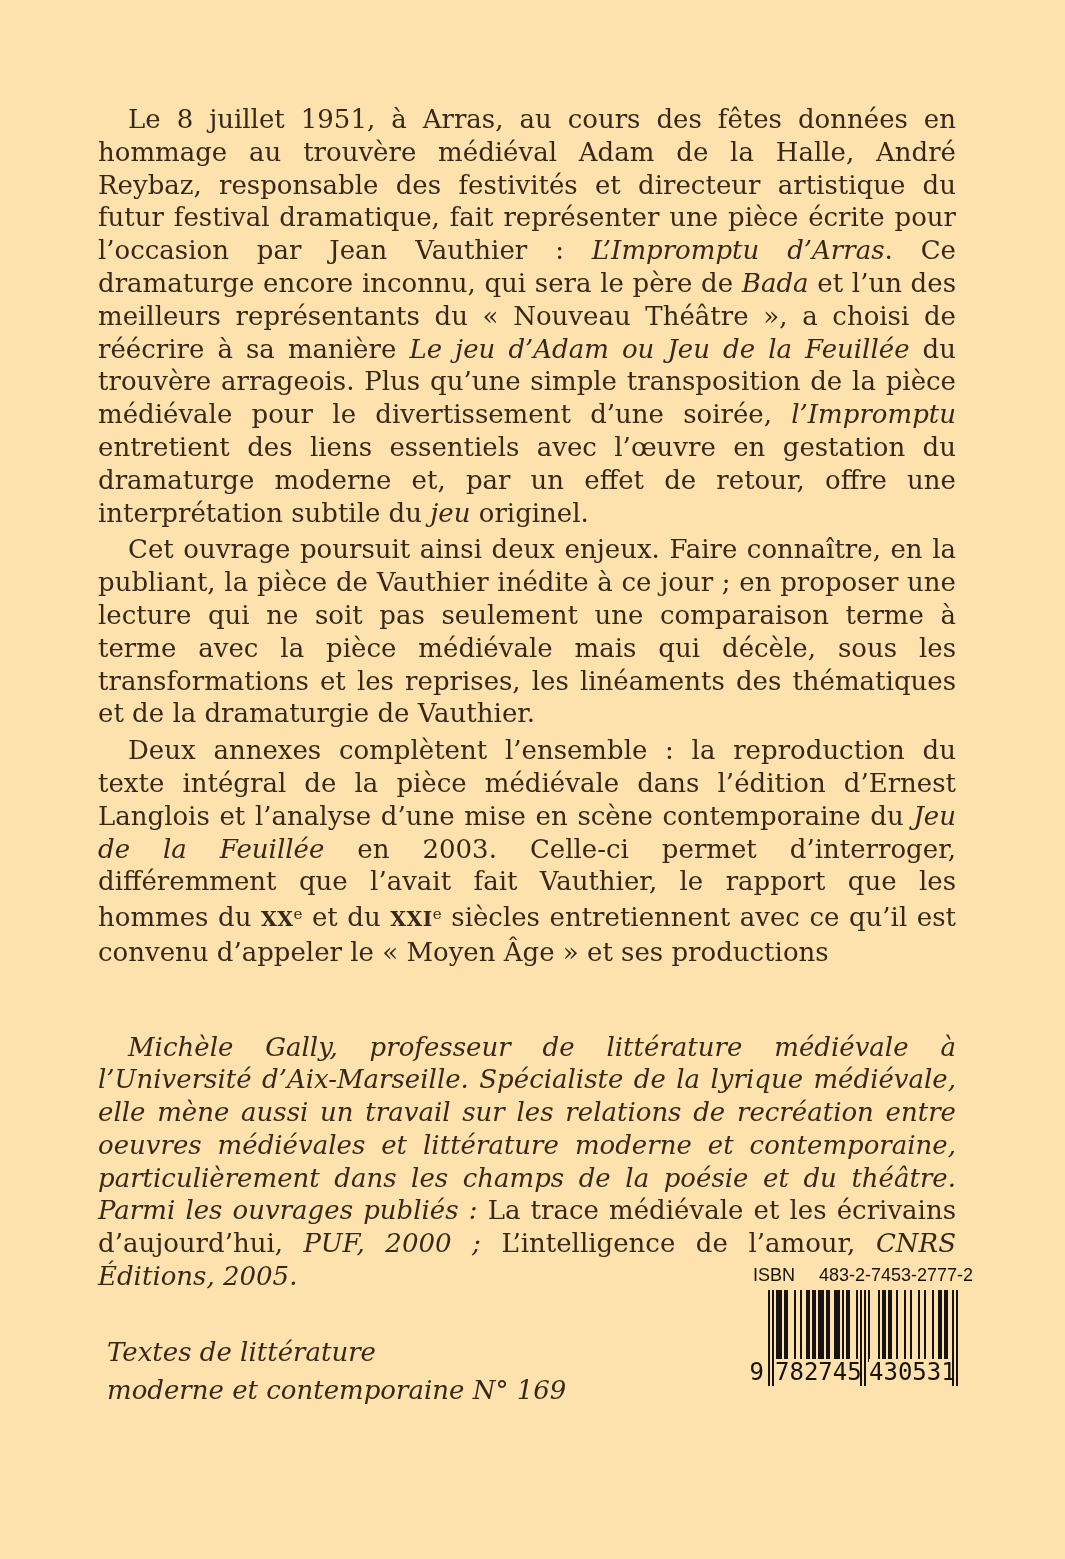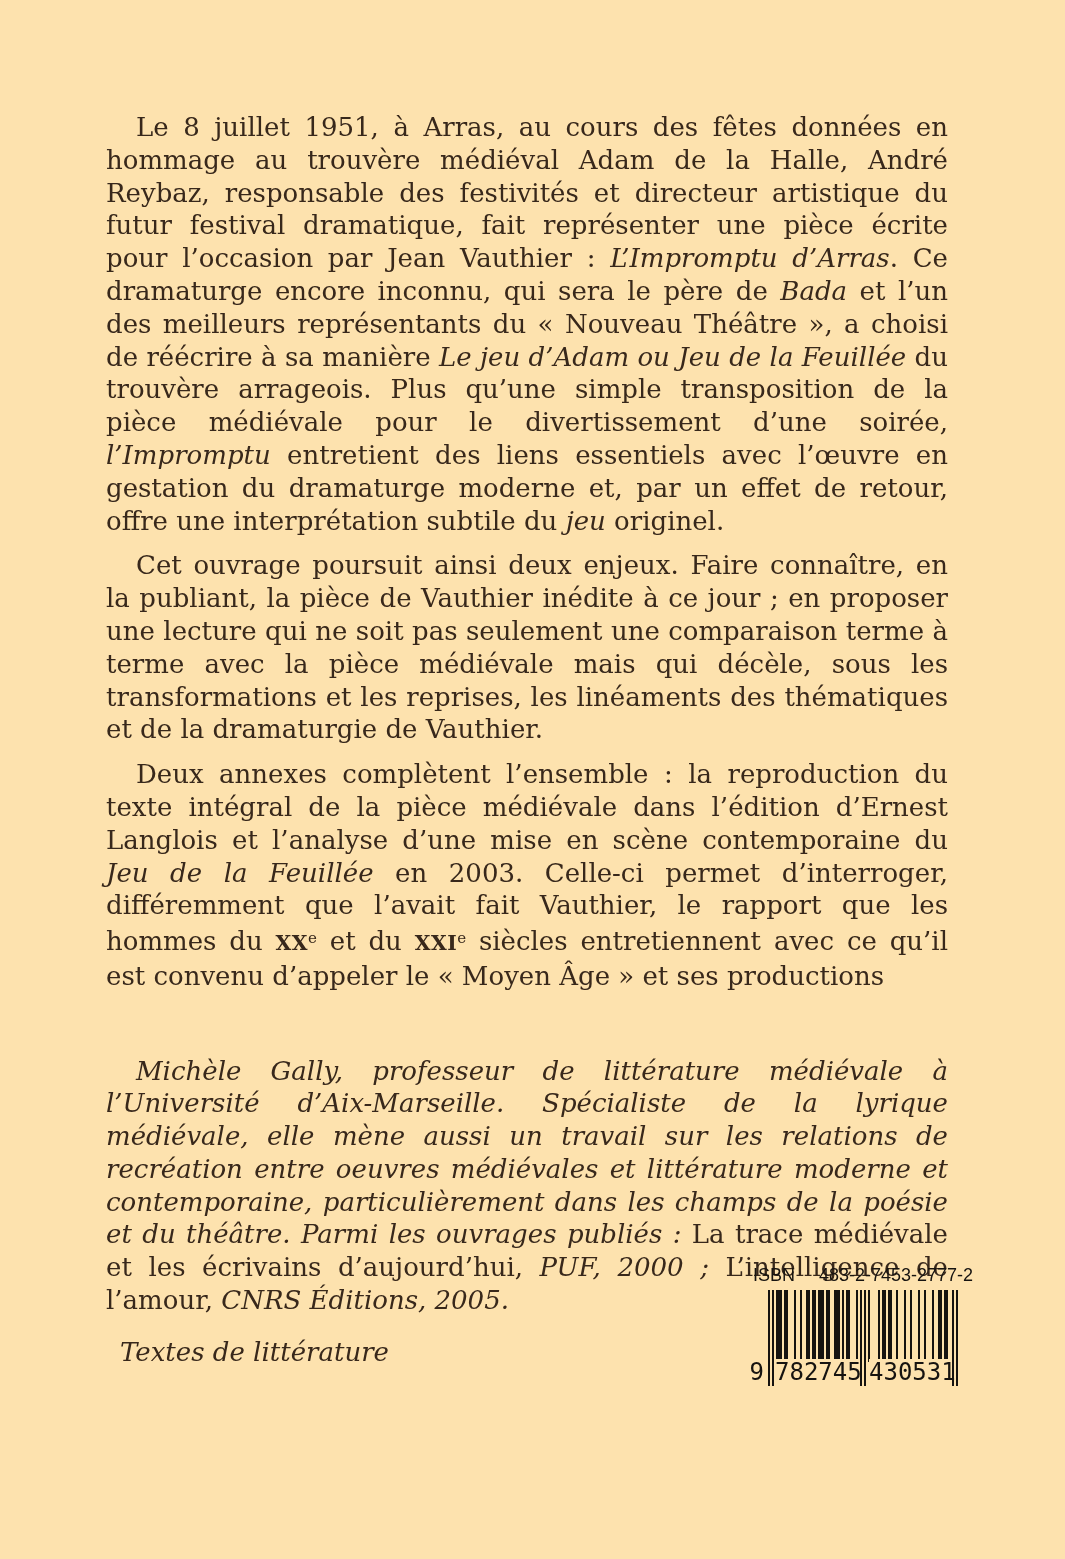--- a/index.html
+++ b/index.html
@@ -12,34 +12,33 @@
     font-family:"DejaVu Serif", serif;
     overflow:hidden;
   }
   .body-text {
     position:absolute;
     left:94px; top:99px; width:866px;
     font-size:26px;
     line-height:32.8px;
     text-align:justify;
   }
-  .para { margin:12px; text-indent:30px; }
+  .para { margin:4px; text-indent:30px; }
   .run-r { font-style:normal; }
   .run-i { font-style:italic; }
   .run-sc { font-size:0.78em; letter-spacing:0.5px;font-weight:bold; }
   .run-sup { font-size:0.58em; vertical-align:0.45em; }
   .bio { margin-top:62px; }
   .collection {
     position:absolute;
     left:107px; top:1333px;
     font-style:italic;
     font-size:26px;
     line-height:38px;
     white-space:nowrap;
-    margin-left:13px;
   }
   .barcode-block {
     position:absolute;
     left:744px; top:1264px;
     width:216px;
     color:#161310;
   }
   .isbn-line {
     margin-left:23px; width:192px;
     display:flex; justify-content:center; gap:24px;
@@ -70,20 +69,21 @@
 
   <div class="body-text">
     <p class="para"><span class="run-r">Le 8 juillet 1951, à Arras, au cours des fêtes données en hommage au trouvère médiéval Adam de la Halle, André Reybaz, responsable des festivités et directeur artistique du futur festival dramatique, fait représenter une pièce écrite pour l’occasion par Jean Vauthier&nbsp;: </span><span class="run-i">L’Impromptu d’Arras</span><span class="run-r">. Ce dramaturge encore inconnu, qui sera le père de </span><span class="run-i">Bada</span><span class="run-r"> et l’un des meilleurs représentants du «&nbsp;Nouveau Théâtre&nbsp;», a choisi de réécrire à sa manière </span><span class="run-i">Le jeu d’Adam ou Jeu de la Feuillée</span><span class="run-r"> du trouvère arrageois. Plus qu’une simple transposition de la pièce médiévale pour le divertissement d’une soirée, </span><span class="run-i">l’Impromptu</span><span class="run-r"> entretient des liens essentiels avec l’œuvre en gestation du dramaturge moderne et, par un effet de retour, offre une interprétation subtile du </span><span class="run-i">jeu</span><span class="run-r"> originel.</span></p>
     <p class="para"><span class="run-r">Cet ouvrage poursuit ainsi deux enjeux. Faire connaître, en la publiant, la pièce de Vauthier inédite à ce jour&nbsp;; en proposer une lecture qui ne soit pas seulement une comparaison terme à terme avec la pièce médiévale mais qui décèle, sous les transformations et les reprises, les linéaments des thématiques et de la dramaturgie de Vauthier.</span></p>
     <p class="para"><span class="run-r">Deux annexes complètent l’ensemble&nbsp;: la reproduction du texte intégral de la pièce médiévale dans l’édition d’Ernest Langlois et l’analyse d’une mise en scène contemporaine du </span><span class="run-i">Jeu de la Feuillée</span><span class="run-r"> en 2003. Celle-ci permet d’interroger, différemment que l’avait fait Vauthier, le rapport que les hommes du </span><span class="run-sc">XX</span><span class="run-sup">e</span><span class="run-r"> et du </span><span class="run-sc">XXI</span><span class="run-sup">e</span><span class="run-r"> siècles entretiennent avec ce qu’il est convenu d’appeler le «&nbsp;Moyen Âge&nbsp;» et ses productions</span></p>
     <p class="para bio"><span class="run-i">Michèle Gally, professeur de littérature médiévale à l’Université d’Aix-Marseille. Spécialiste de la lyrique médiévale, elle mène aussi un travail sur les relations de recréation entre oeuvres médiévales et littérature moderne et contemporaine, particulièrement dans les champs de la poésie et du théâtre. Parmi les ouvrages publiés&nbsp;: </span><span class="run-r">La trace médiévale et les écrivains d’aujourd’hui, </span><span class="run-i">PUF, 2000&nbsp;; </span><span class="run-r">L’intelligence de l’amour, </span><span class="run-i">CNRS Éditions, 2005.</span></p>
   </div>
 
   <div class="collection">
     <div>Textes de littérature</div>
+    <div>moderne et contemporaine N° 169</div>
   </div>
 
   <div class="barcode-block">
     <div class="isbn-line">
       <span>ISBN</span>
       <span>483-2-7453-2777-2</span>
     </div>
     <div class="barcode-wrap">
       <div class="barcode-svg"><svg width="190" height="96" xmlns="http://www.w3.org/2000/svg">
             <rect x="0" y="0" width="2" height="96" fill="#161310"></rect>

